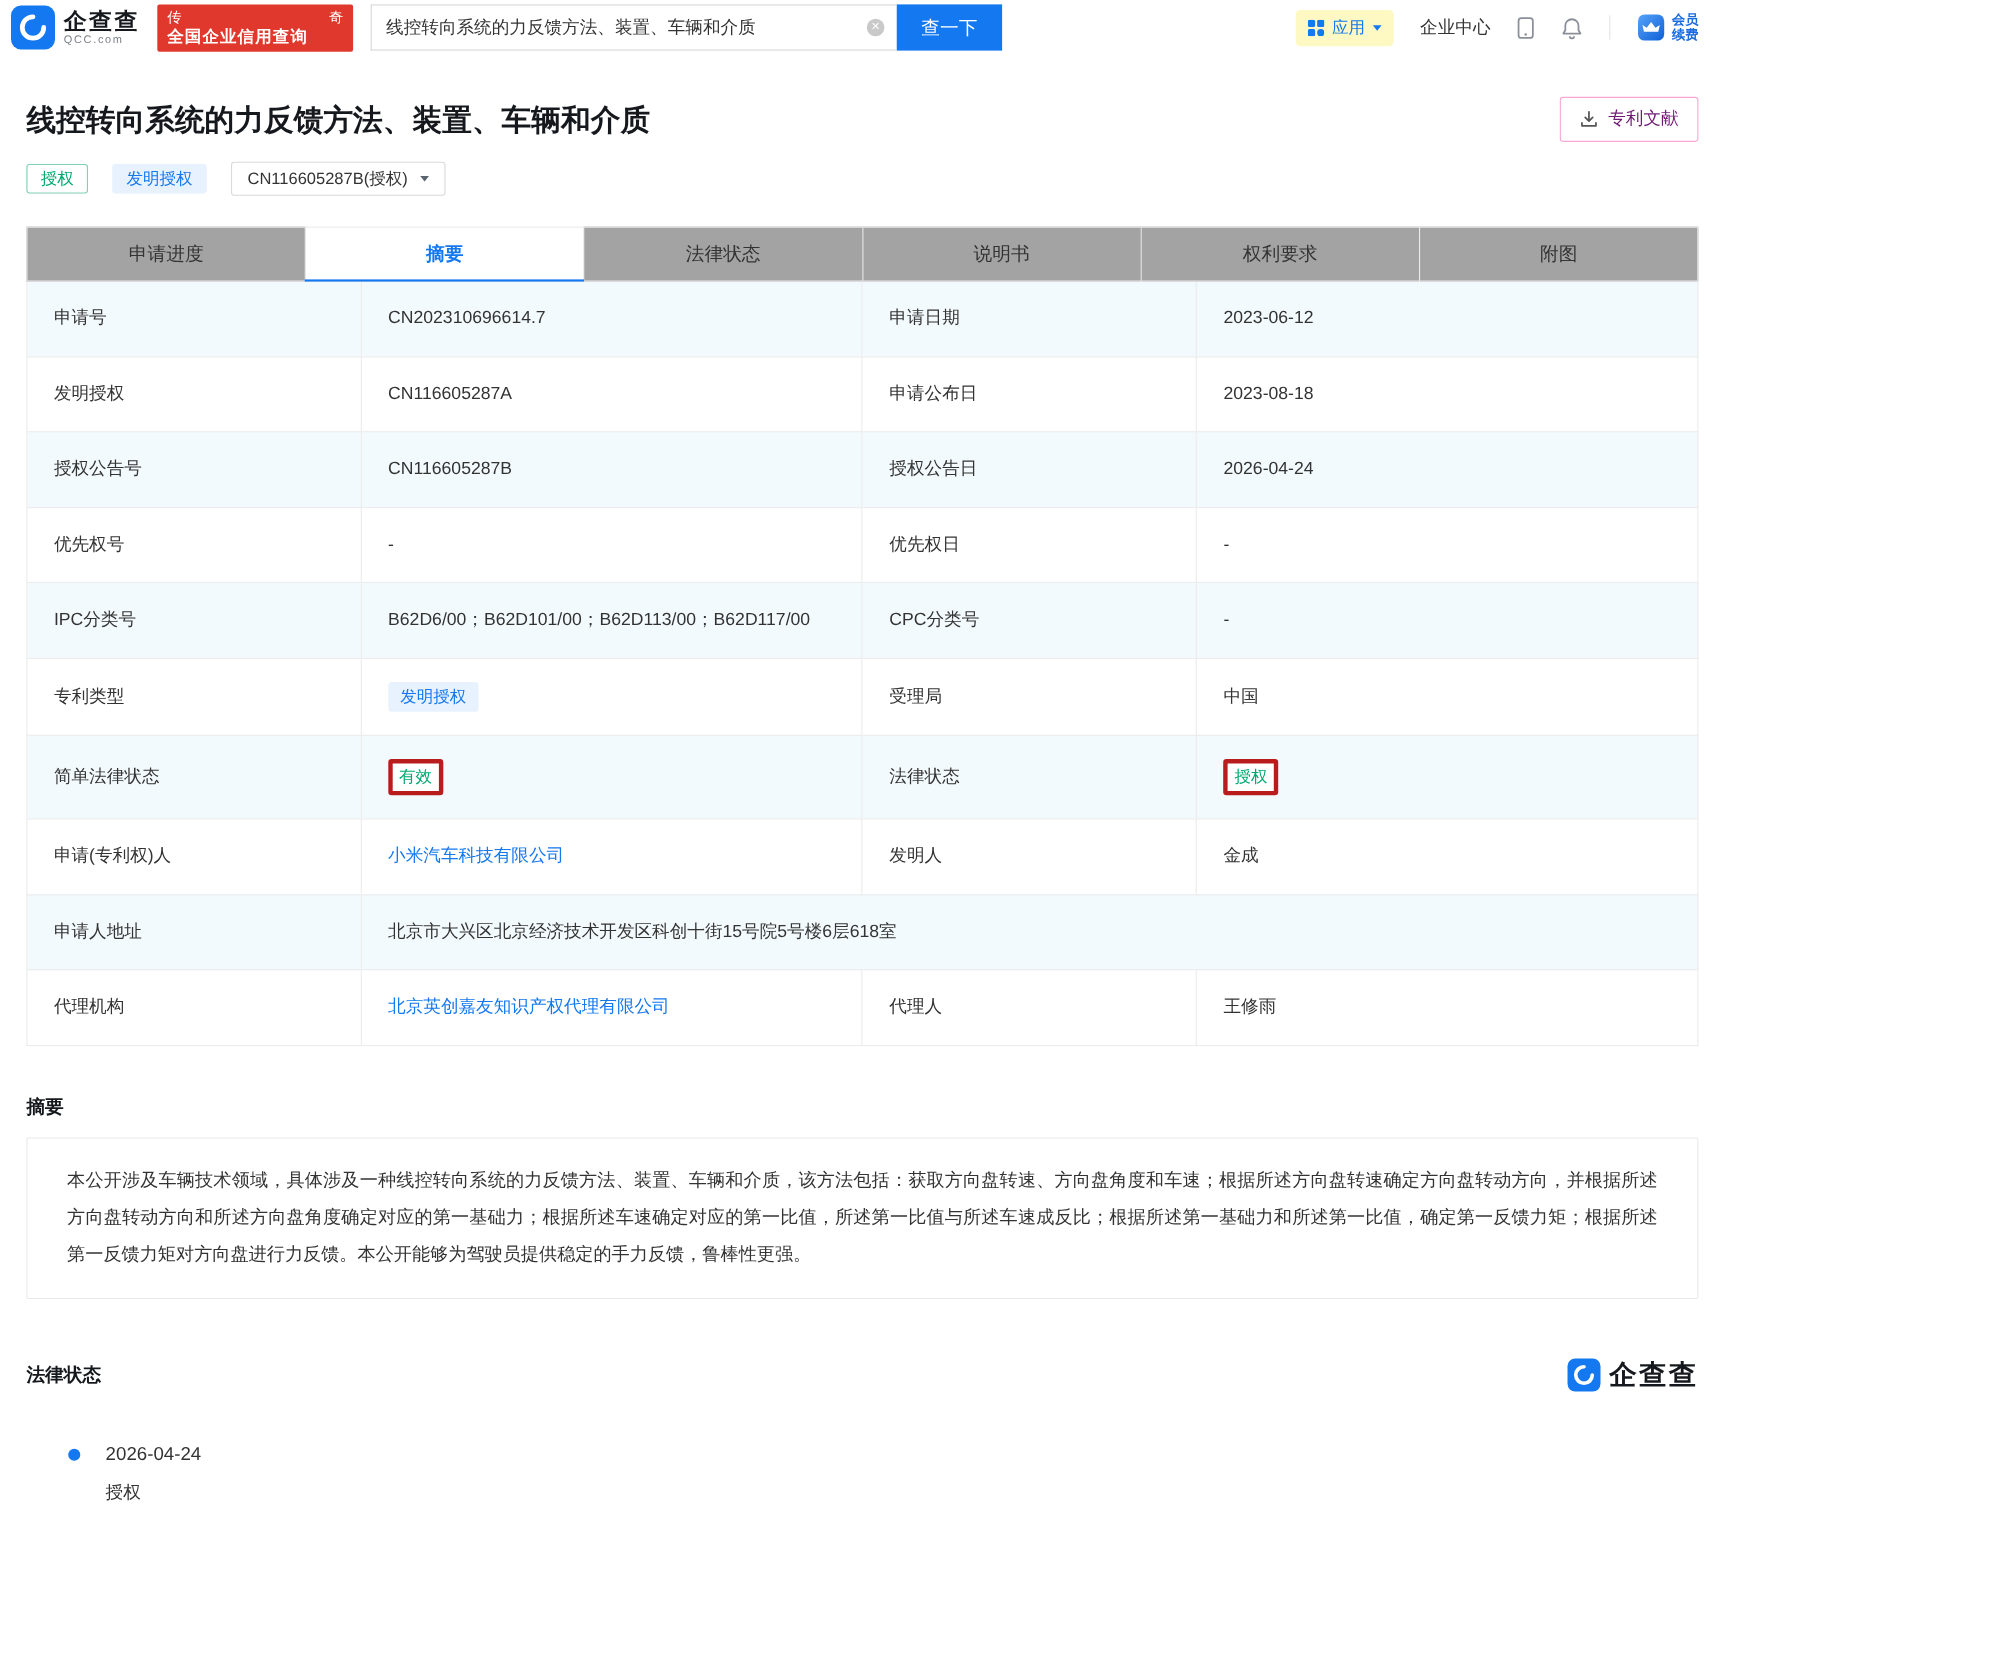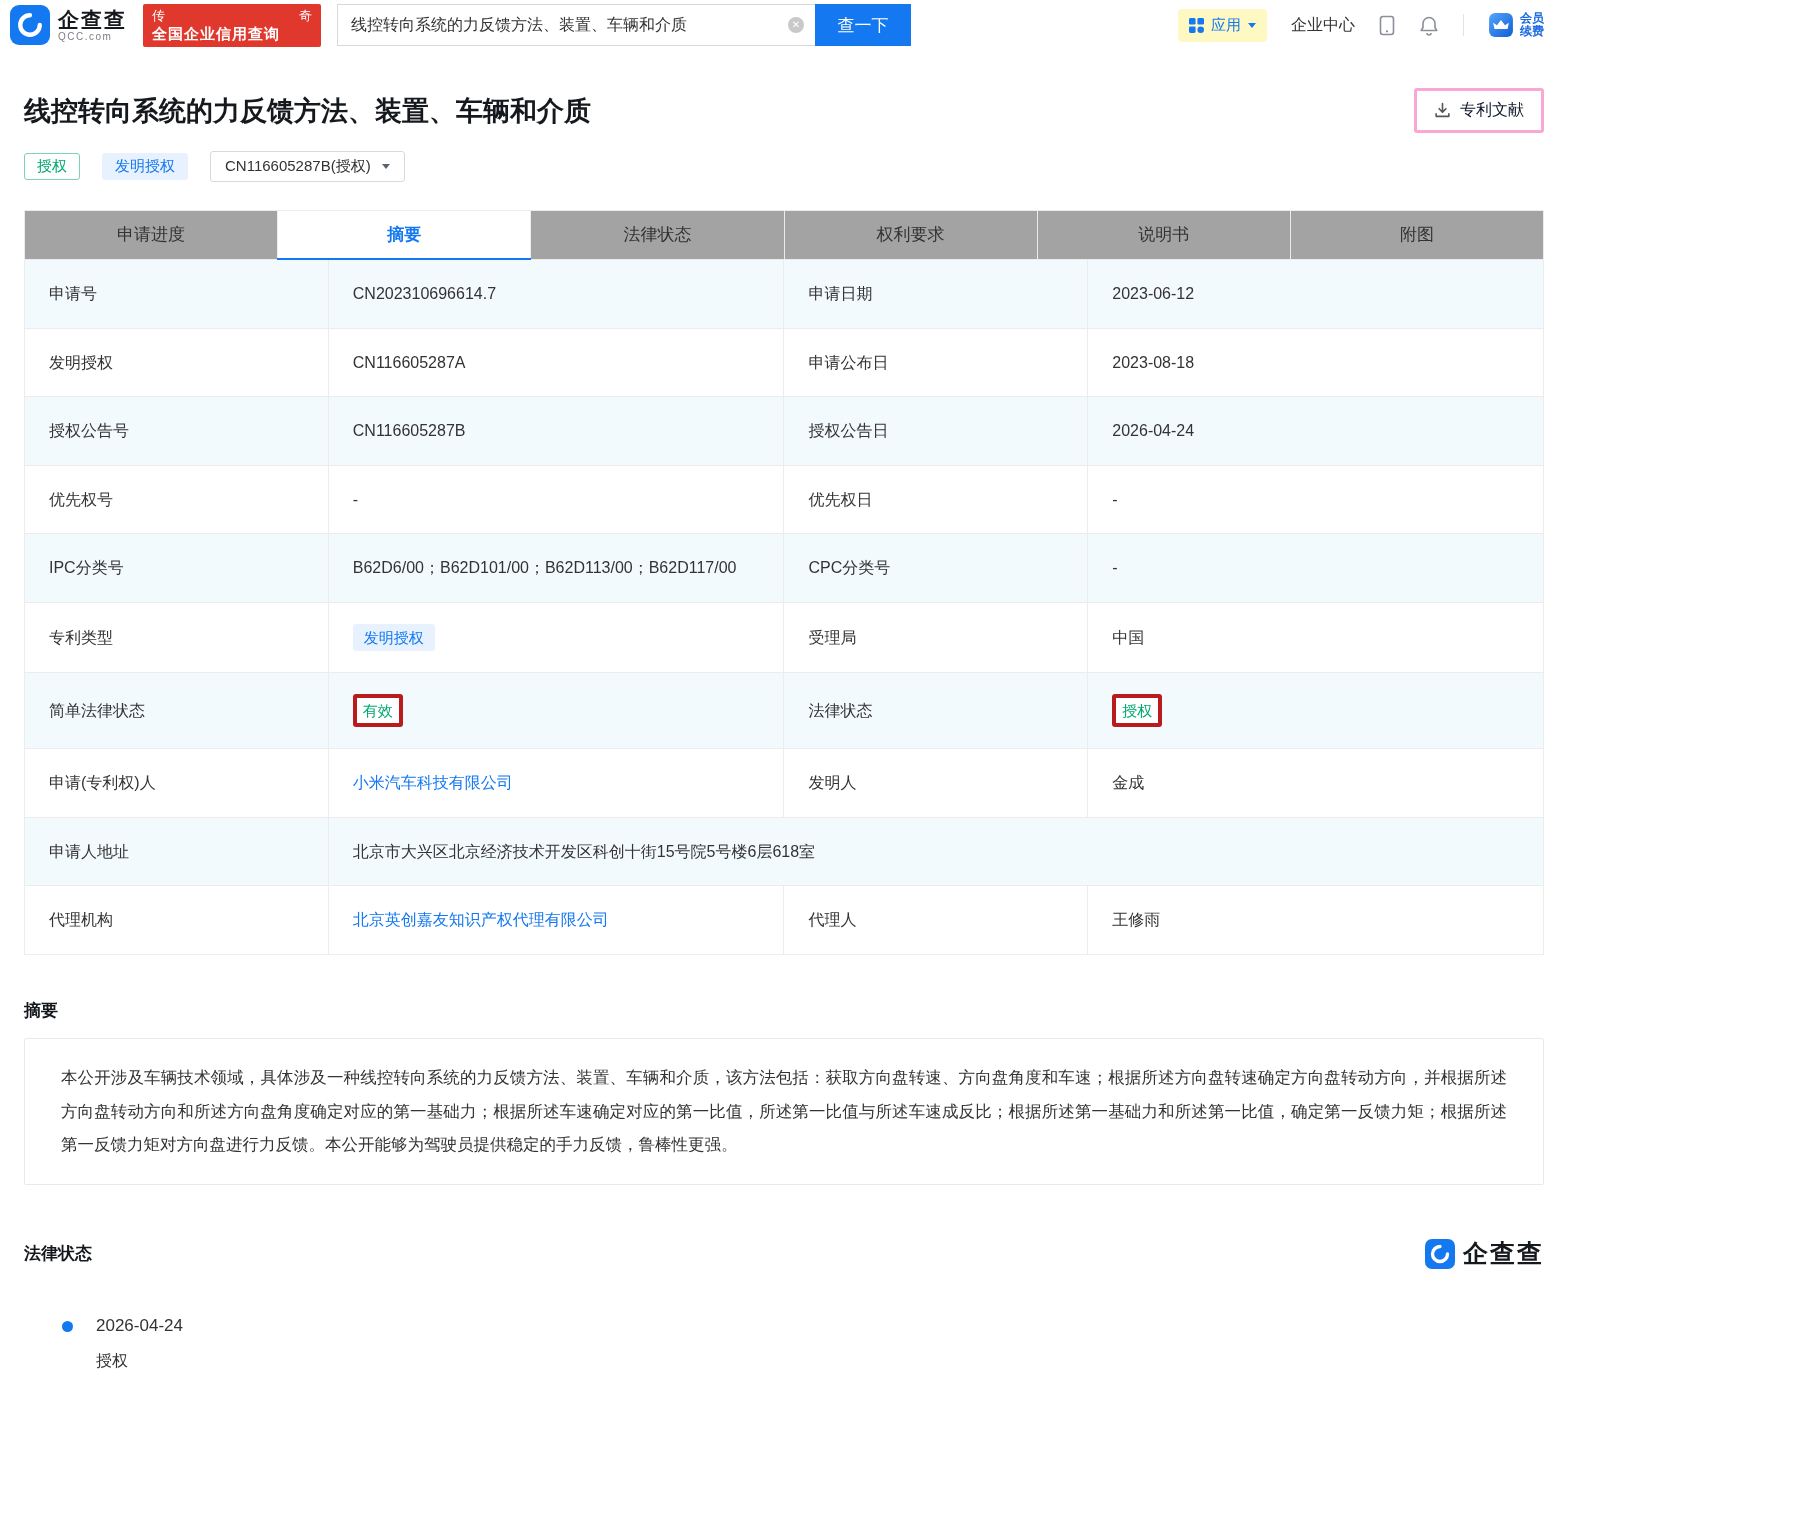--- a/index.html
+++ b/index.html
@@ -33,21 +33,21 @@
   .nav-link { font-size:16px; color:#333; cursor:pointer; white-space:nowrap; }
   .icon-btn { display:flex; align-items:center; cursor:pointer; }
   .v-divider { width:1px; height:22px; background:#e3e3e3; }
   .member { display:flex; align-items:center; gap:6px; cursor:pointer; }
   .member-texts { display:flex; flex-direction:column; font-size:12px; font-weight:bold; color:#1a6ae0; line-height:13px; }
 
   
   .content { padding:0 24px; }
   .title-row { display:flex; justify-content:space-between; align-items:center; margin-top:38px; }
   .page-title { font-size:27px; font-weight:bold; color:#15181d; }
-  .doc-btn { display:flex; align-items:center; gap:9px; border:3px solid #f9a8d4; background:#fff; border-radius:3px; padding:9px 17px; font-size:16px; color:#0f172a; cursor:pointer; font-family:inherit;justify-content:space-between; }
+  .doc-btn { display:flex; align-items:center; gap:9px; border:1px solid #f9a8d4; background:#fff; border-radius:3px; padding:9px 17px; font-size:16px; color:#701a75; cursor:pointer; font-family:inherit;justify-content:space-between; }
   .tag-row { display:flex; align-items:center; gap:22px; margin-top:18px; }
   .badge-green-lg { color:#00a870; border:1px solid #7fd0b4; background:#fff; border-radius:3px; padding:3px 12px; font-size:15px; }
   .badge-blue-lg { color:#1478f0; background:#e8f2fe; border-radius:3px; padding:4px 13px; font-size:15px; }
   .num-select { display:flex; align-items:center; gap:11px; border:1px solid #d9d9d9; border-radius:3px; padding:5px 14px; font-size:15px; color:#333; cursor:pointer; }
 
   
   .tabs { display:flex; margin-top:28px; }
   .tab { flex:1; height:50px; line-height:48px; text-align:center; font-size:17px; color:#333; background:#a3a3a3; border:1px solid #ececec; border-left:none; cursor:pointer; }
   .tab:first-child { border-left:1px solid #ececec; }
   .tab.active { background:#fff; color:#1478f0; font-weight:bold; position:relative; }
@@ -183,22 +183,22 @@
       <div class="num-select">
         <span>CN116605287B(授权)</span>
         <span class="caret-down"></span>
       </div>
     </div>
 
     <nav class="tabs">
         <div class="tab">申请进度</div>
         <div class="tab active">摘要</div>
         <div class="tab">法律状态</div>
+        <div class="tab">说明书</div>
         <div class="tab">权利要求</div>
-        <div class="tab">说明书</div>
         <div class="tab">附图</div>
       </nav>
 
     <table class="info-table">
       <colgroup>
           <col style="width:20%">
           <col style="width:30%">
           <col style="width:20%">
           <col style="width:30%">
         </colgroup>

